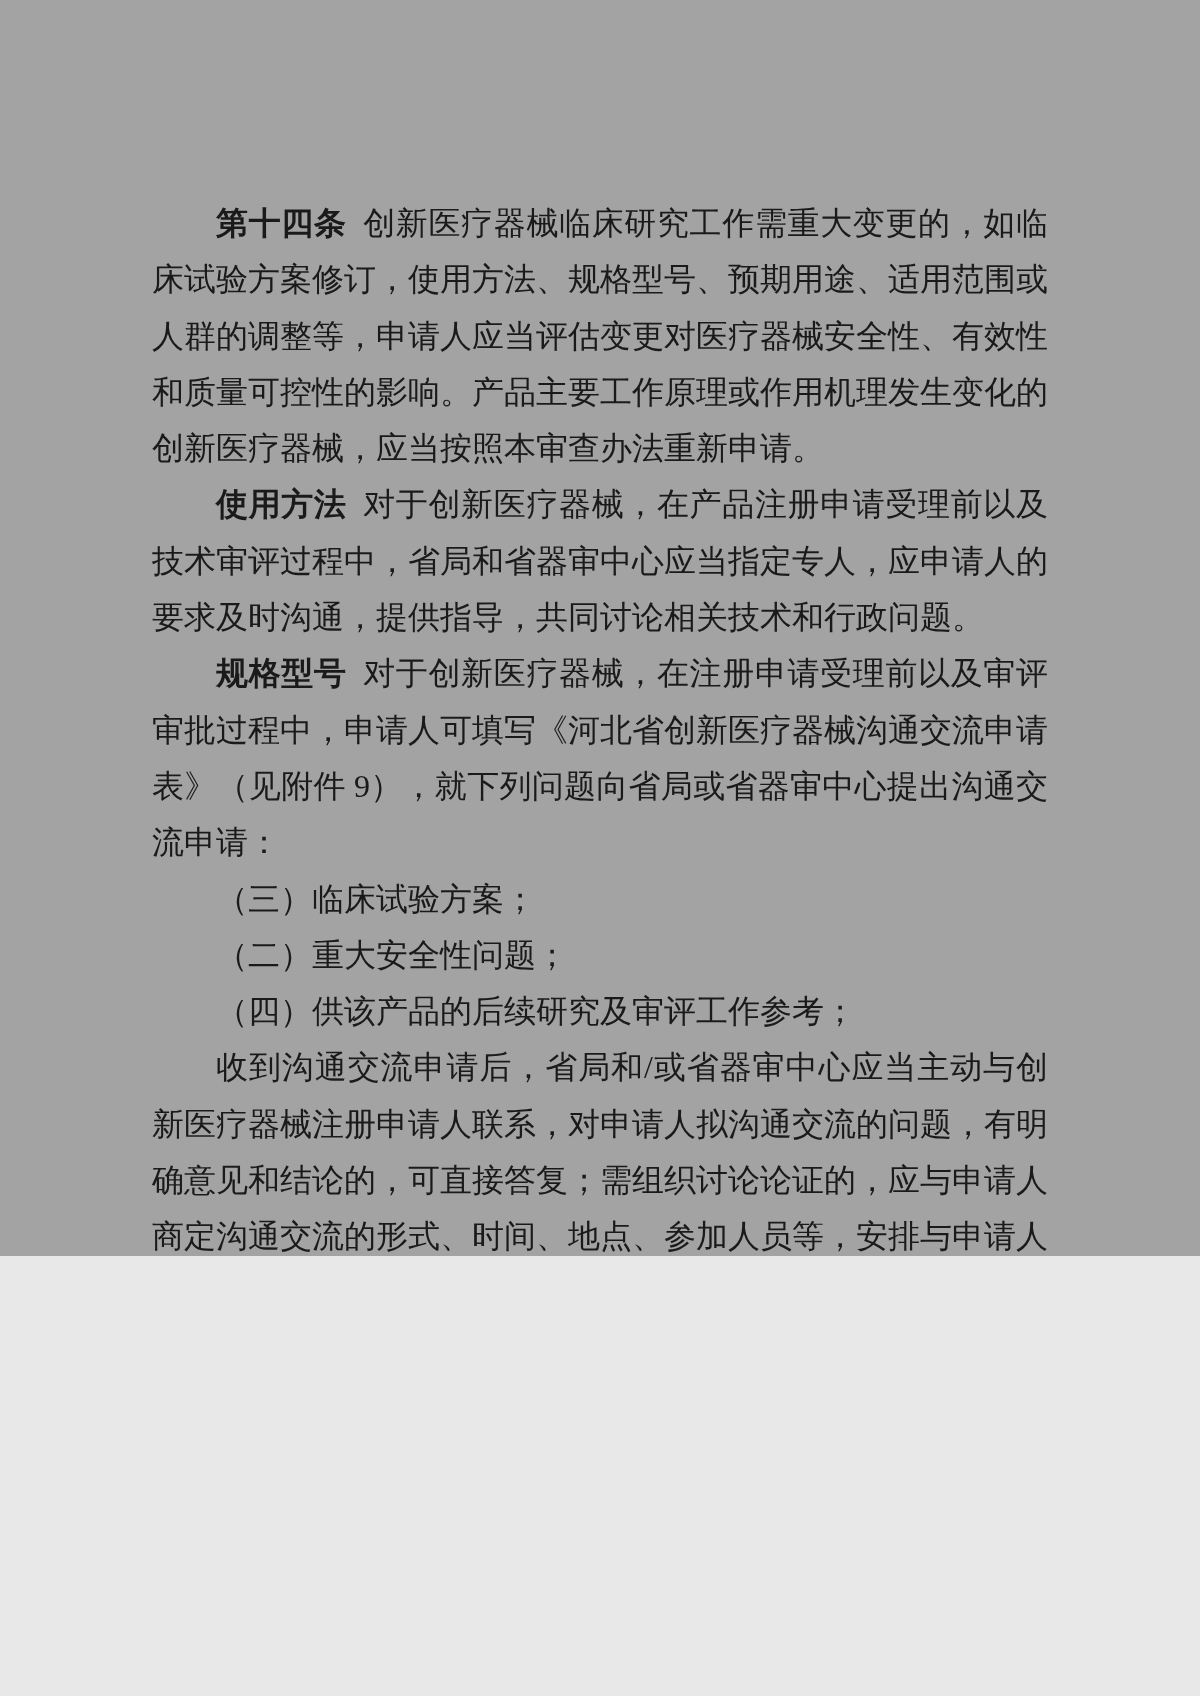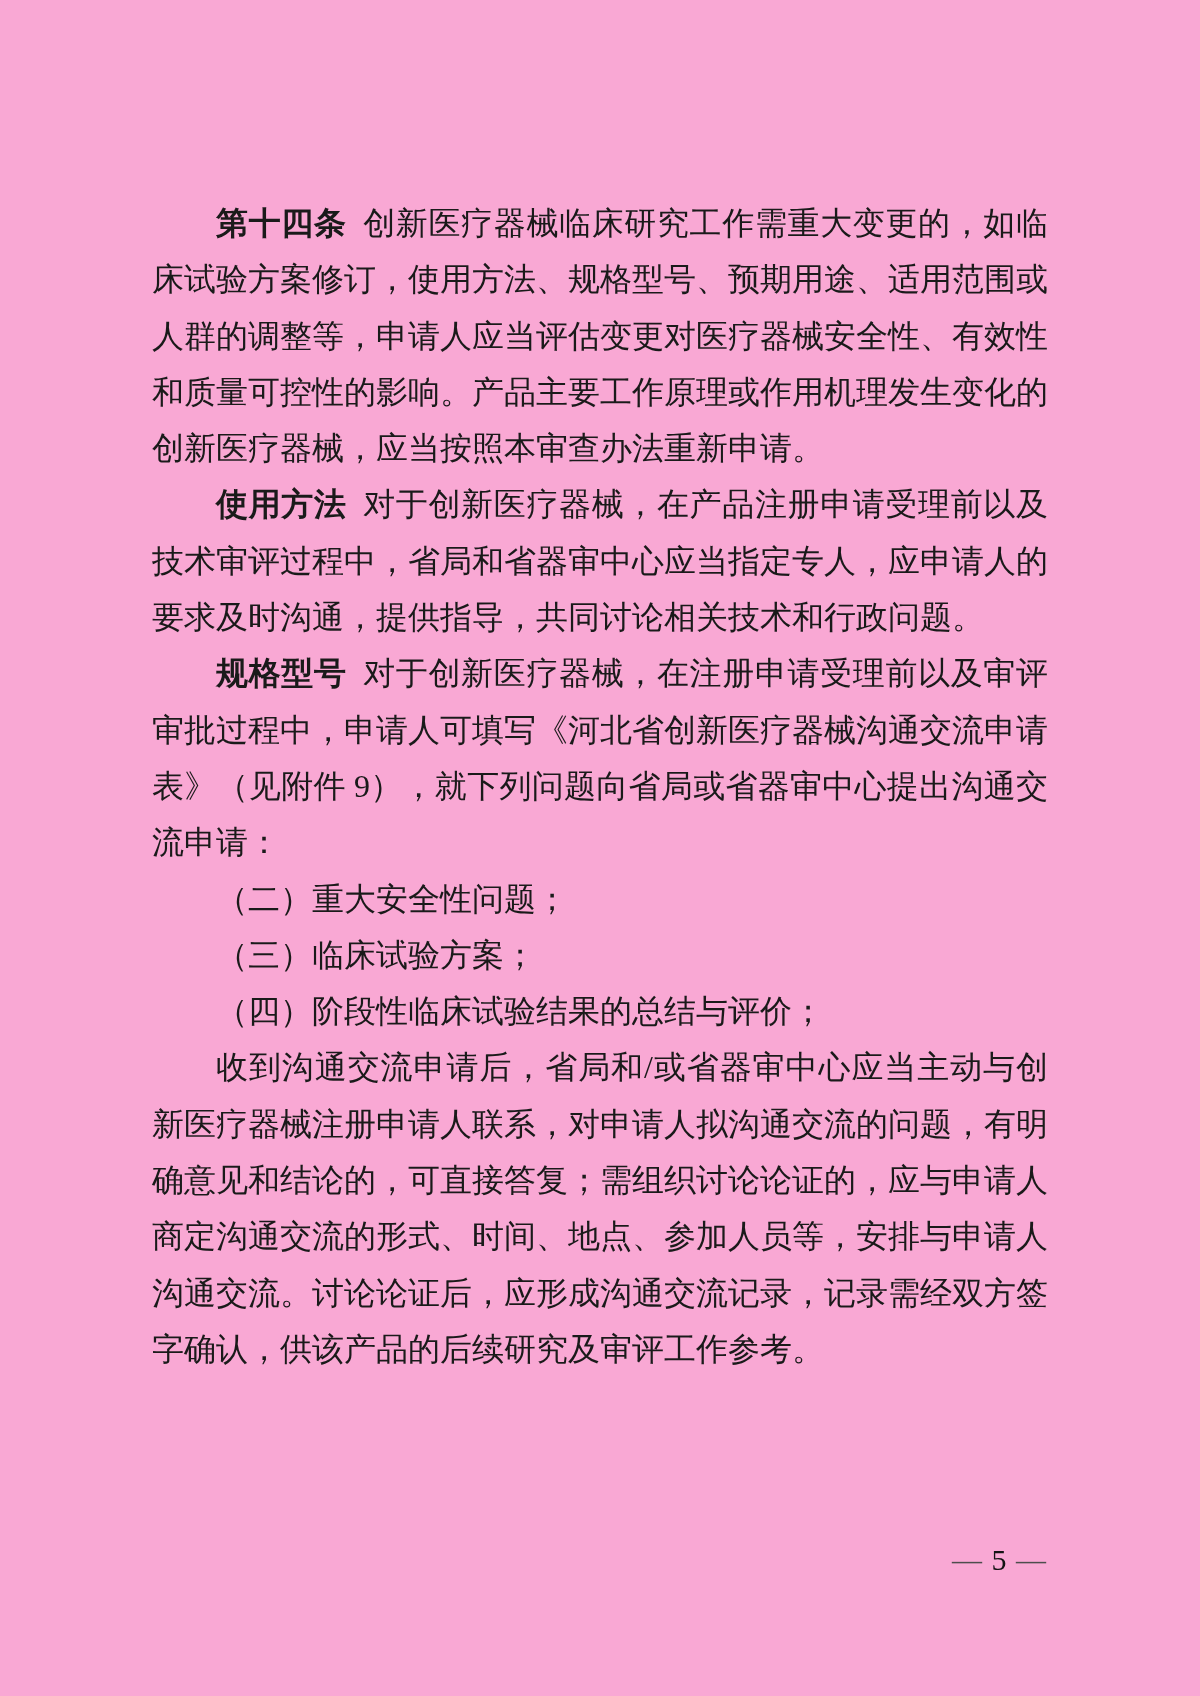--- a/index.html
+++ b/index.html
@@ -3,23 +3,23 @@
 <meta charset="utf-8">
 <style>
   html, body {
     margin: 0;
     padding: 0;
     background: #e8e8e8;
   }
   .page {
     position: relative;
     width: 1200px;
-    height: 1696px;
+    height: 1256px;
     margin: 0 auto;
-    background: #f9a8d4;
+    background: #a3a3a3;
     overflow: hidden;
     font-family: "Liberation Serif", "DejaVu Serif", serif;
   }
   .content {
     position: absolute;
     left: 152px;
     top: 195px;
     width: 896px;
     color: #1a1a1a;
   }
@@ -63,25 +63,25 @@
 
   <div class="content">
 
     <p><b class="article-heading">第十四条</b><span>创新医疗器械临床研究工作需重大变更的，如临床试验方案修订，使用方法、规格型号、预期用途、适用范围或人群的调整等，申请人应当评估变更对医疗器械安全性、有效性和质量可控性的影响。产品主要工作原理或作用机理发生变化的创新医疗器械，应当按照本审查办法重新申请。</span></p>
 
     <p><b class="article-heading">使用方法</b><span>对于创新医疗器械，在产品注册申请受理前以及技术审评过程中，省局和省器审中心应当指定专人，应申请人的要求及时沟通，提供指导，共同讨论相关技术和行政问题。</span></p>
 
     <p><b class="article-heading">规格型号</b><span>对于创新医疗器械，在注册申请受理前以及审评审批过程中，申请人可填写《河北省创新医疗器械沟通交流申请表》（见附件 9），就下列问题向省局或省器审中心提出沟通交流申请：</span></p>
 
 
+    <p><span>（三）临床试验方案；</span></p>
+
     <p><span>（二）重大安全性问题；</span></p>
 
-    <p><span>（三）临床试验方案；</span></p>
-
-    <p><span>（四）阶段性临床试验结果的总结与评价；</span></p>
+    <p><span>（四）供该产品的后续研究及审评工作参考；</span></p>
 
 
     <p><span>收到沟通交流申请后，省局和/或省器审中心应当主动与创新医疗器械注册申请人联系，对申请人拟沟通交流的问题，有明确意见和结论的，可直接答复；需组织讨论论证的，应与申请人商定沟通交流的形式、时间、地点、参加人员等，安排与申请人沟通交流。讨论论证后，应形成沟通交流记录，记录需经双方签字确认，供该产品的后续研究及审评工作参考。</span></p>
 
   </div>
 
   <div class="page-number"><span class="dash">— </span><span>5</span><span class="dash"> —</span></div>
 
 </div>
 

